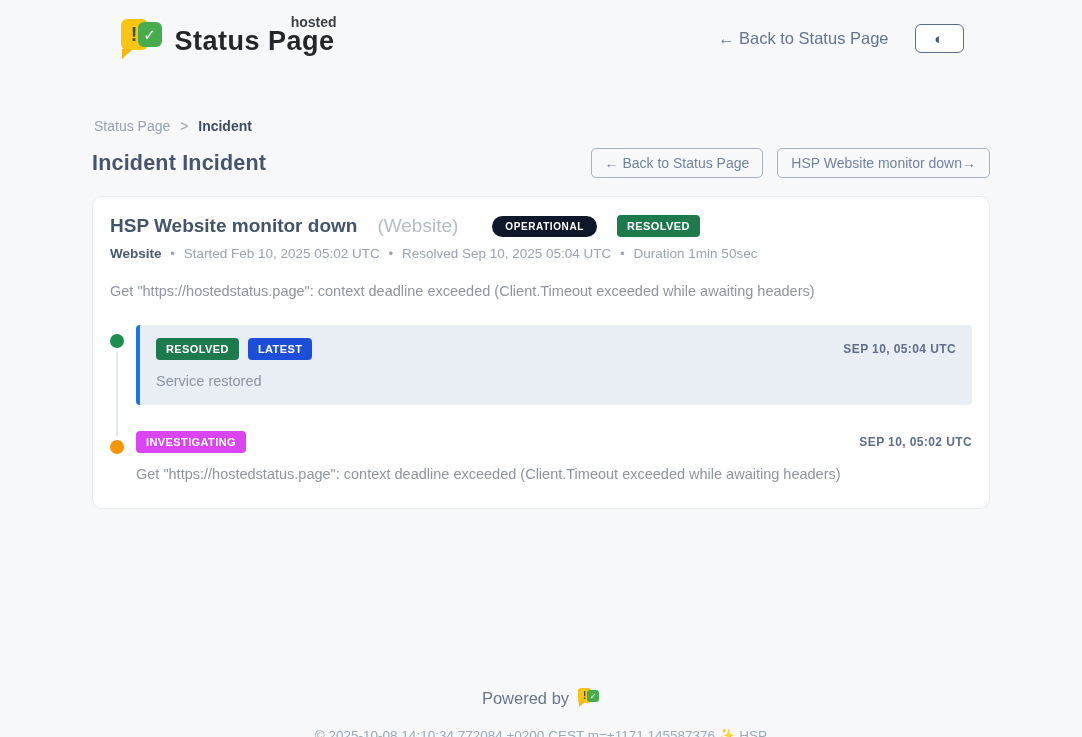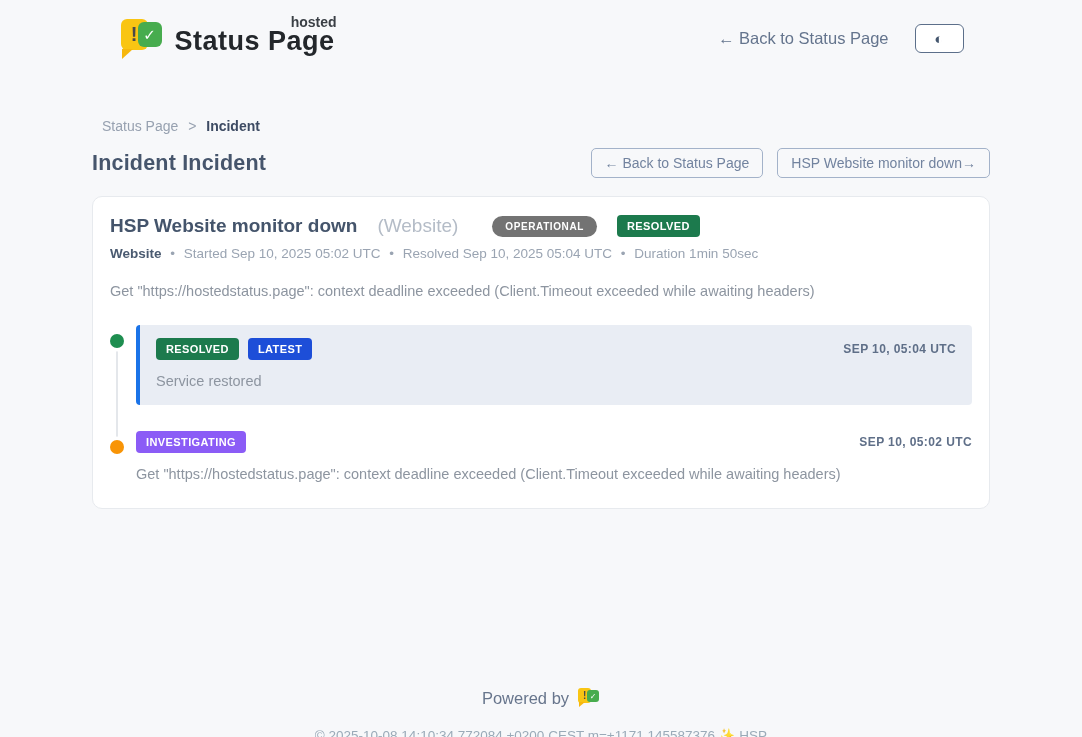--- a/index.html
+++ b/index.html
@@ -45,21 +45,21 @@
   .back-link { color: #64748d; font-size: 16.5px; text-decoration: none; cursor: pointer; }
   .theme-toggle {
     width: 49px; height: 29px; background: #ffffff;
     border: 1px solid #5c6f8a; border-radius: 6px; cursor: pointer;
     display: flex; align-items: center; justify-content: center;
     color: #44566e; font-size: 15px; line-height: 1;
   }
 
   
   .main { max-width: 898px; margin: 48px auto 0; }
-  .breadcrumb { font-size: 14px; color: #97a1b0; margin-left: 10px; }
+  .breadcrumb { font-size: 14px; color: #97a1b0; margin-left: 2px; }
   .breadcrumb .sep { margin: 0 6px; color: #97a1b0; }
   .breadcrumb .current { color: #3d4b63; font-weight: 700; cursor: pointer; }
   .breadcrumb .root { cursor: pointer; }
 
   .title-row {
     display: flex; align-items: center; justify-content: space-between;
     margin-top: 14px; margin-bottom: 18px;
   }
   .page-title { font-size: 21.5px; font-weight: 700; color: #46556c; letter-spacing: 0.2px; }
   .nav-buttons { display: flex; gap: 14px; }
@@ -175,28 +175,28 @@
     <div class="nav-buttons">
         <button class="nav-btn">← Back to Status Page</button>
         <button class="nav-btn">HSP Website monitor down→</button>
       </div>
   </div>
 
   <div class="card">
     <div class="card-title-row">
       <span class="incident-title">HSP Website monitor down</span>
       <span class="incident-component">(Website)</span>
-      <span class="badge badge-operational" id="op-badge" style="background: #737373;">OPERATIONAL</span>
+      <span class="badge badge-operational" id="op-badge" style="background: #0f172a;">OPERATIONAL</span>
       <span class="badge badge-rect" id="resolved-badge" style="background: rgb(28, 122, 77);">RESOLVED</span>
     </div>
 
     <div class="meta-line">
       <span class="meta-bold">Website</span>
       <span class="dot-sep">•</span>
-      <span>Started Sep 10, 2025 05:02 UTC</span>
+      <span>Started Feb 10, 2025 05:02 UTC</span>
       <span class="dot-sep">•</span>
       <span>Resolved Sep 10, 2025 05:04 UTC</span>
       <span class="dot-sep">•</span>
       <span>Duration 1min 50sec</span>
     </div>
 
     <div class="incident-desc">Get "https://hostedstatus.page": context deadline exceeded (Client.Timeout exceeded while awaiting headers)</div>
 
     <div class="timeline">
       <div class="timeline-line"></div>
@@ -211,21 +211,21 @@
               <span class="t-timestamp">SEP 10, 05:04 UTC</span>
             </div>
             <div class="t-message">Service restored</div>
           </div>
         </div>
         <div class="t-entry">
           <span class="t-dot" style="background: rgb(248, 148, 6);"></span>
           <div class="t-box">
             <div class="t-head">
               <div class="t-badges">
-                <span class="badge badge-rect" style="background: #8b5cf6;">INVESTIGATING</span>
+                <span class="badge badge-rect" style="background: #d946ef;">INVESTIGATING</span>
               </div>
               <span class="t-timestamp">SEP 10, 05:02 UTC</span>
             </div>
             <div class="t-message">Get "https://hostedstatus.page": context deadline exceeded (Client.Timeout exceeded while awaiting headers)</div>
           </div>
         </div>
       </div>
   </div>
 
   <div class="footer">

